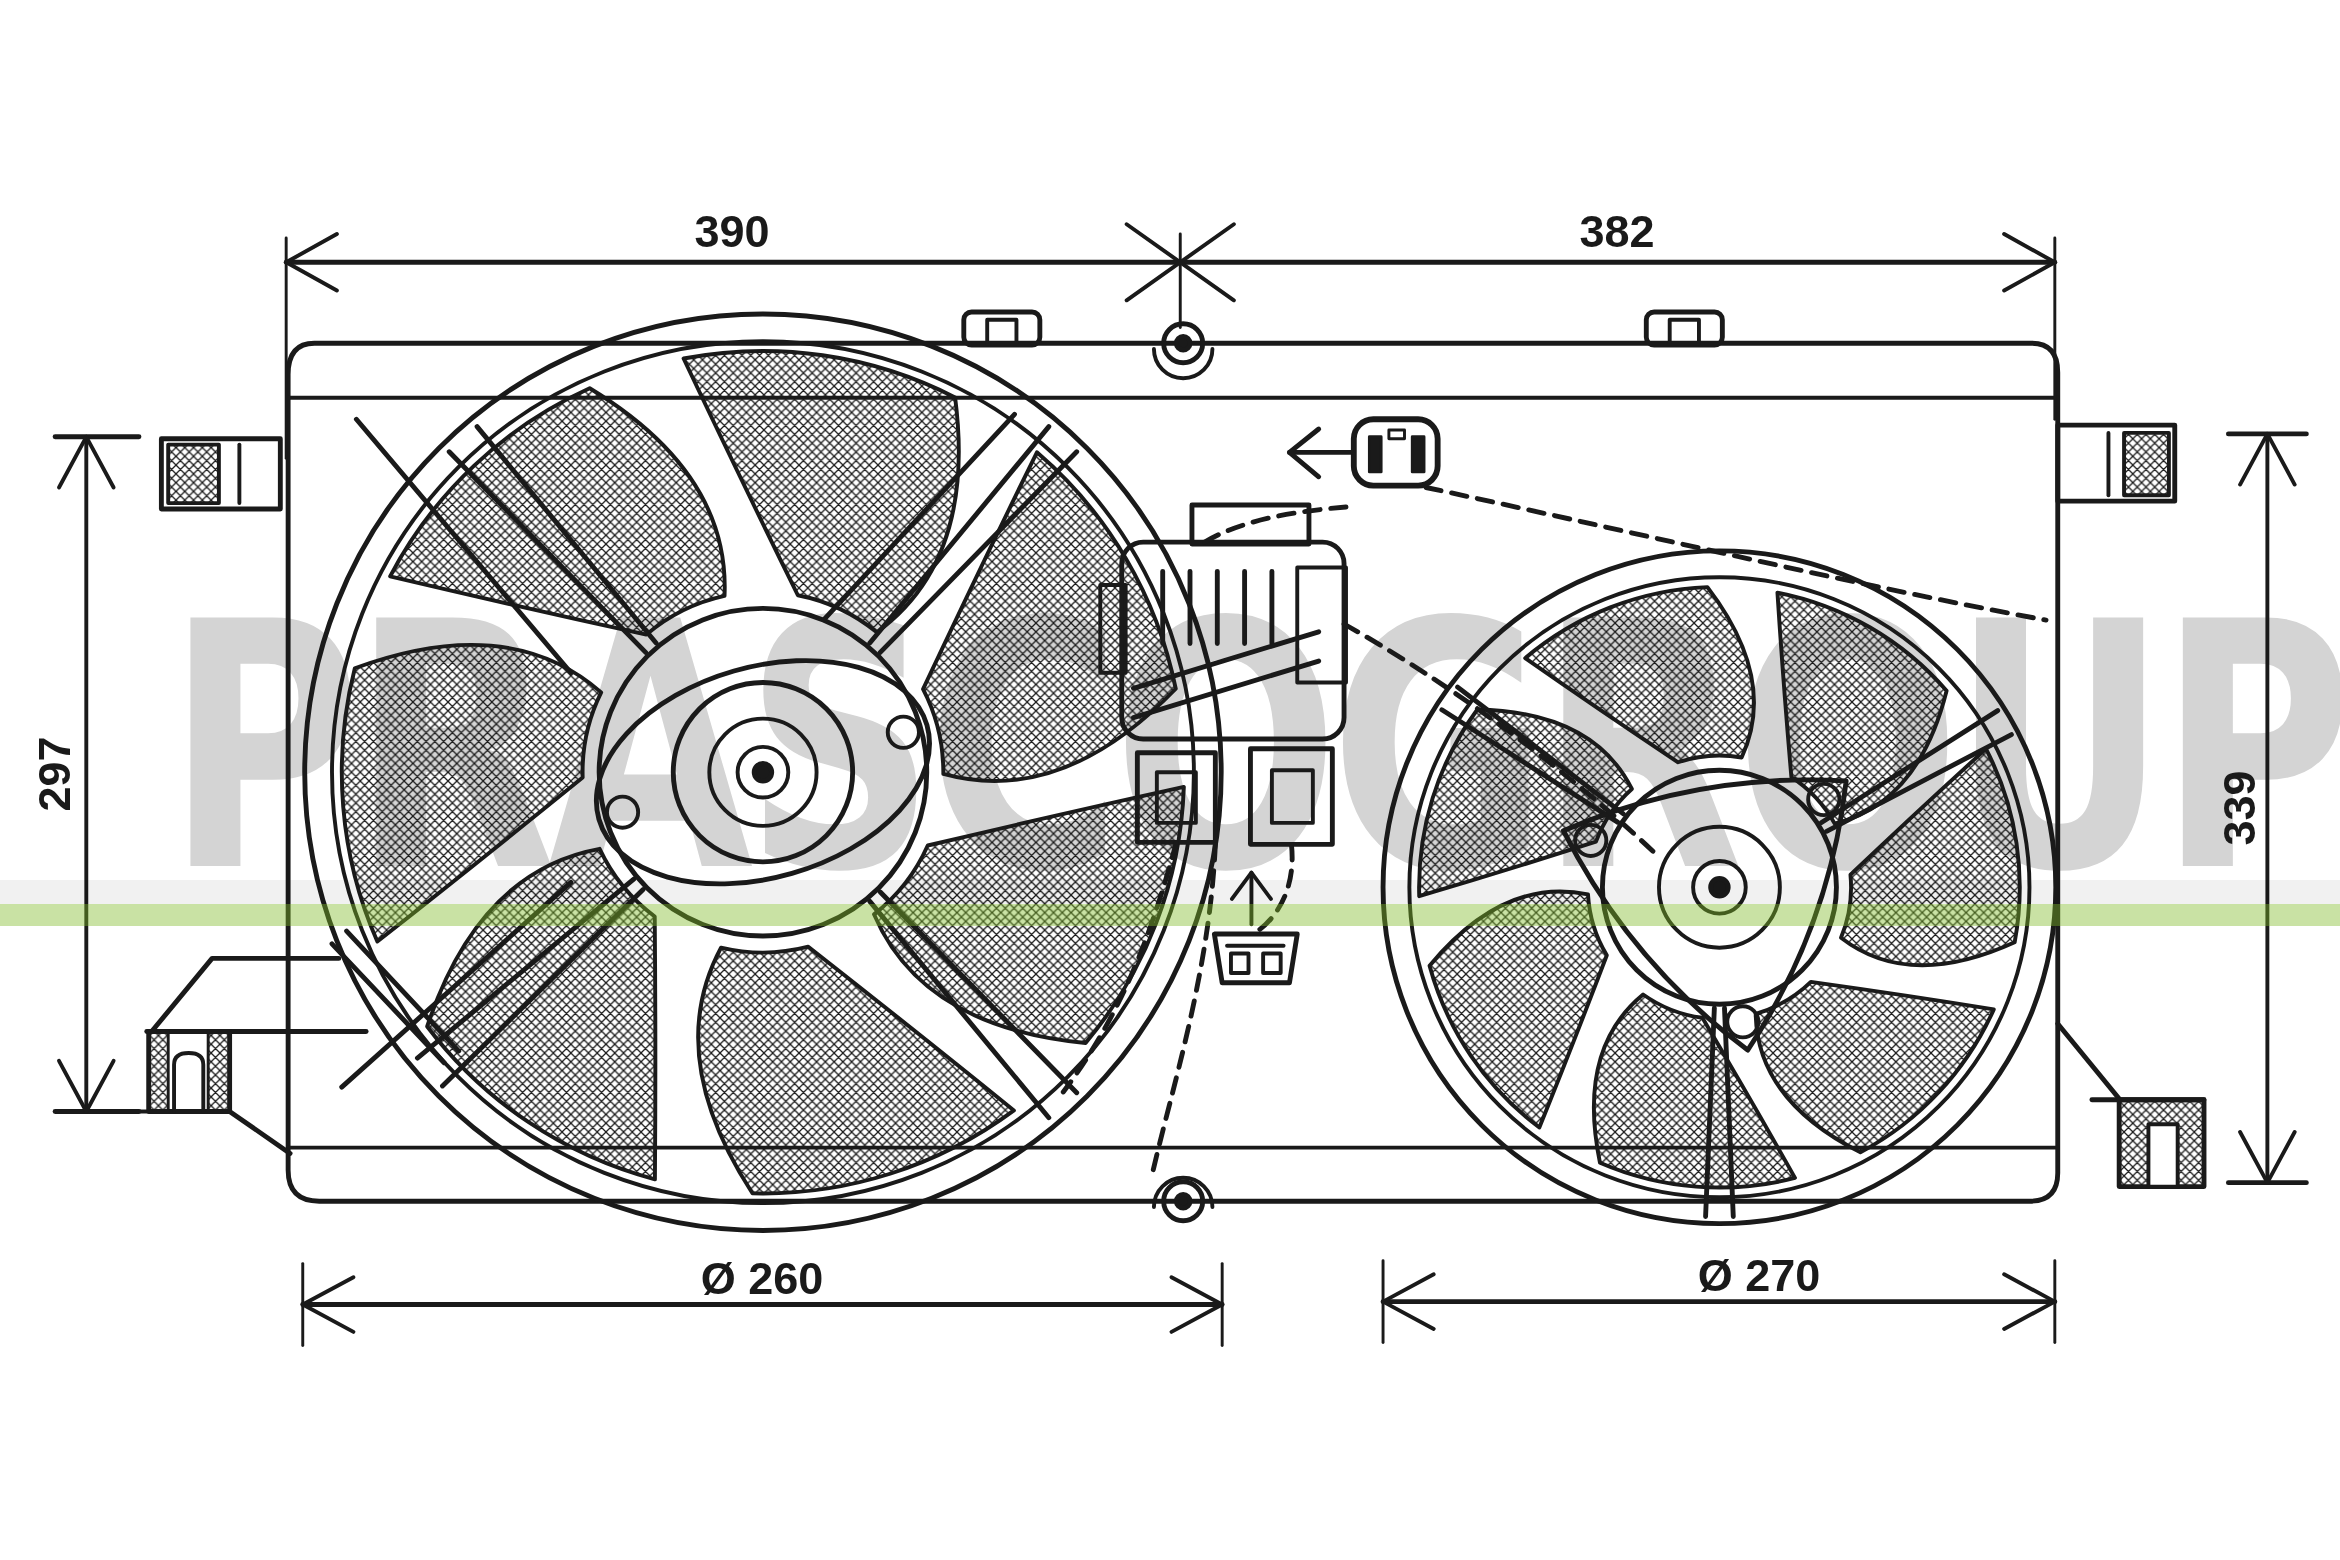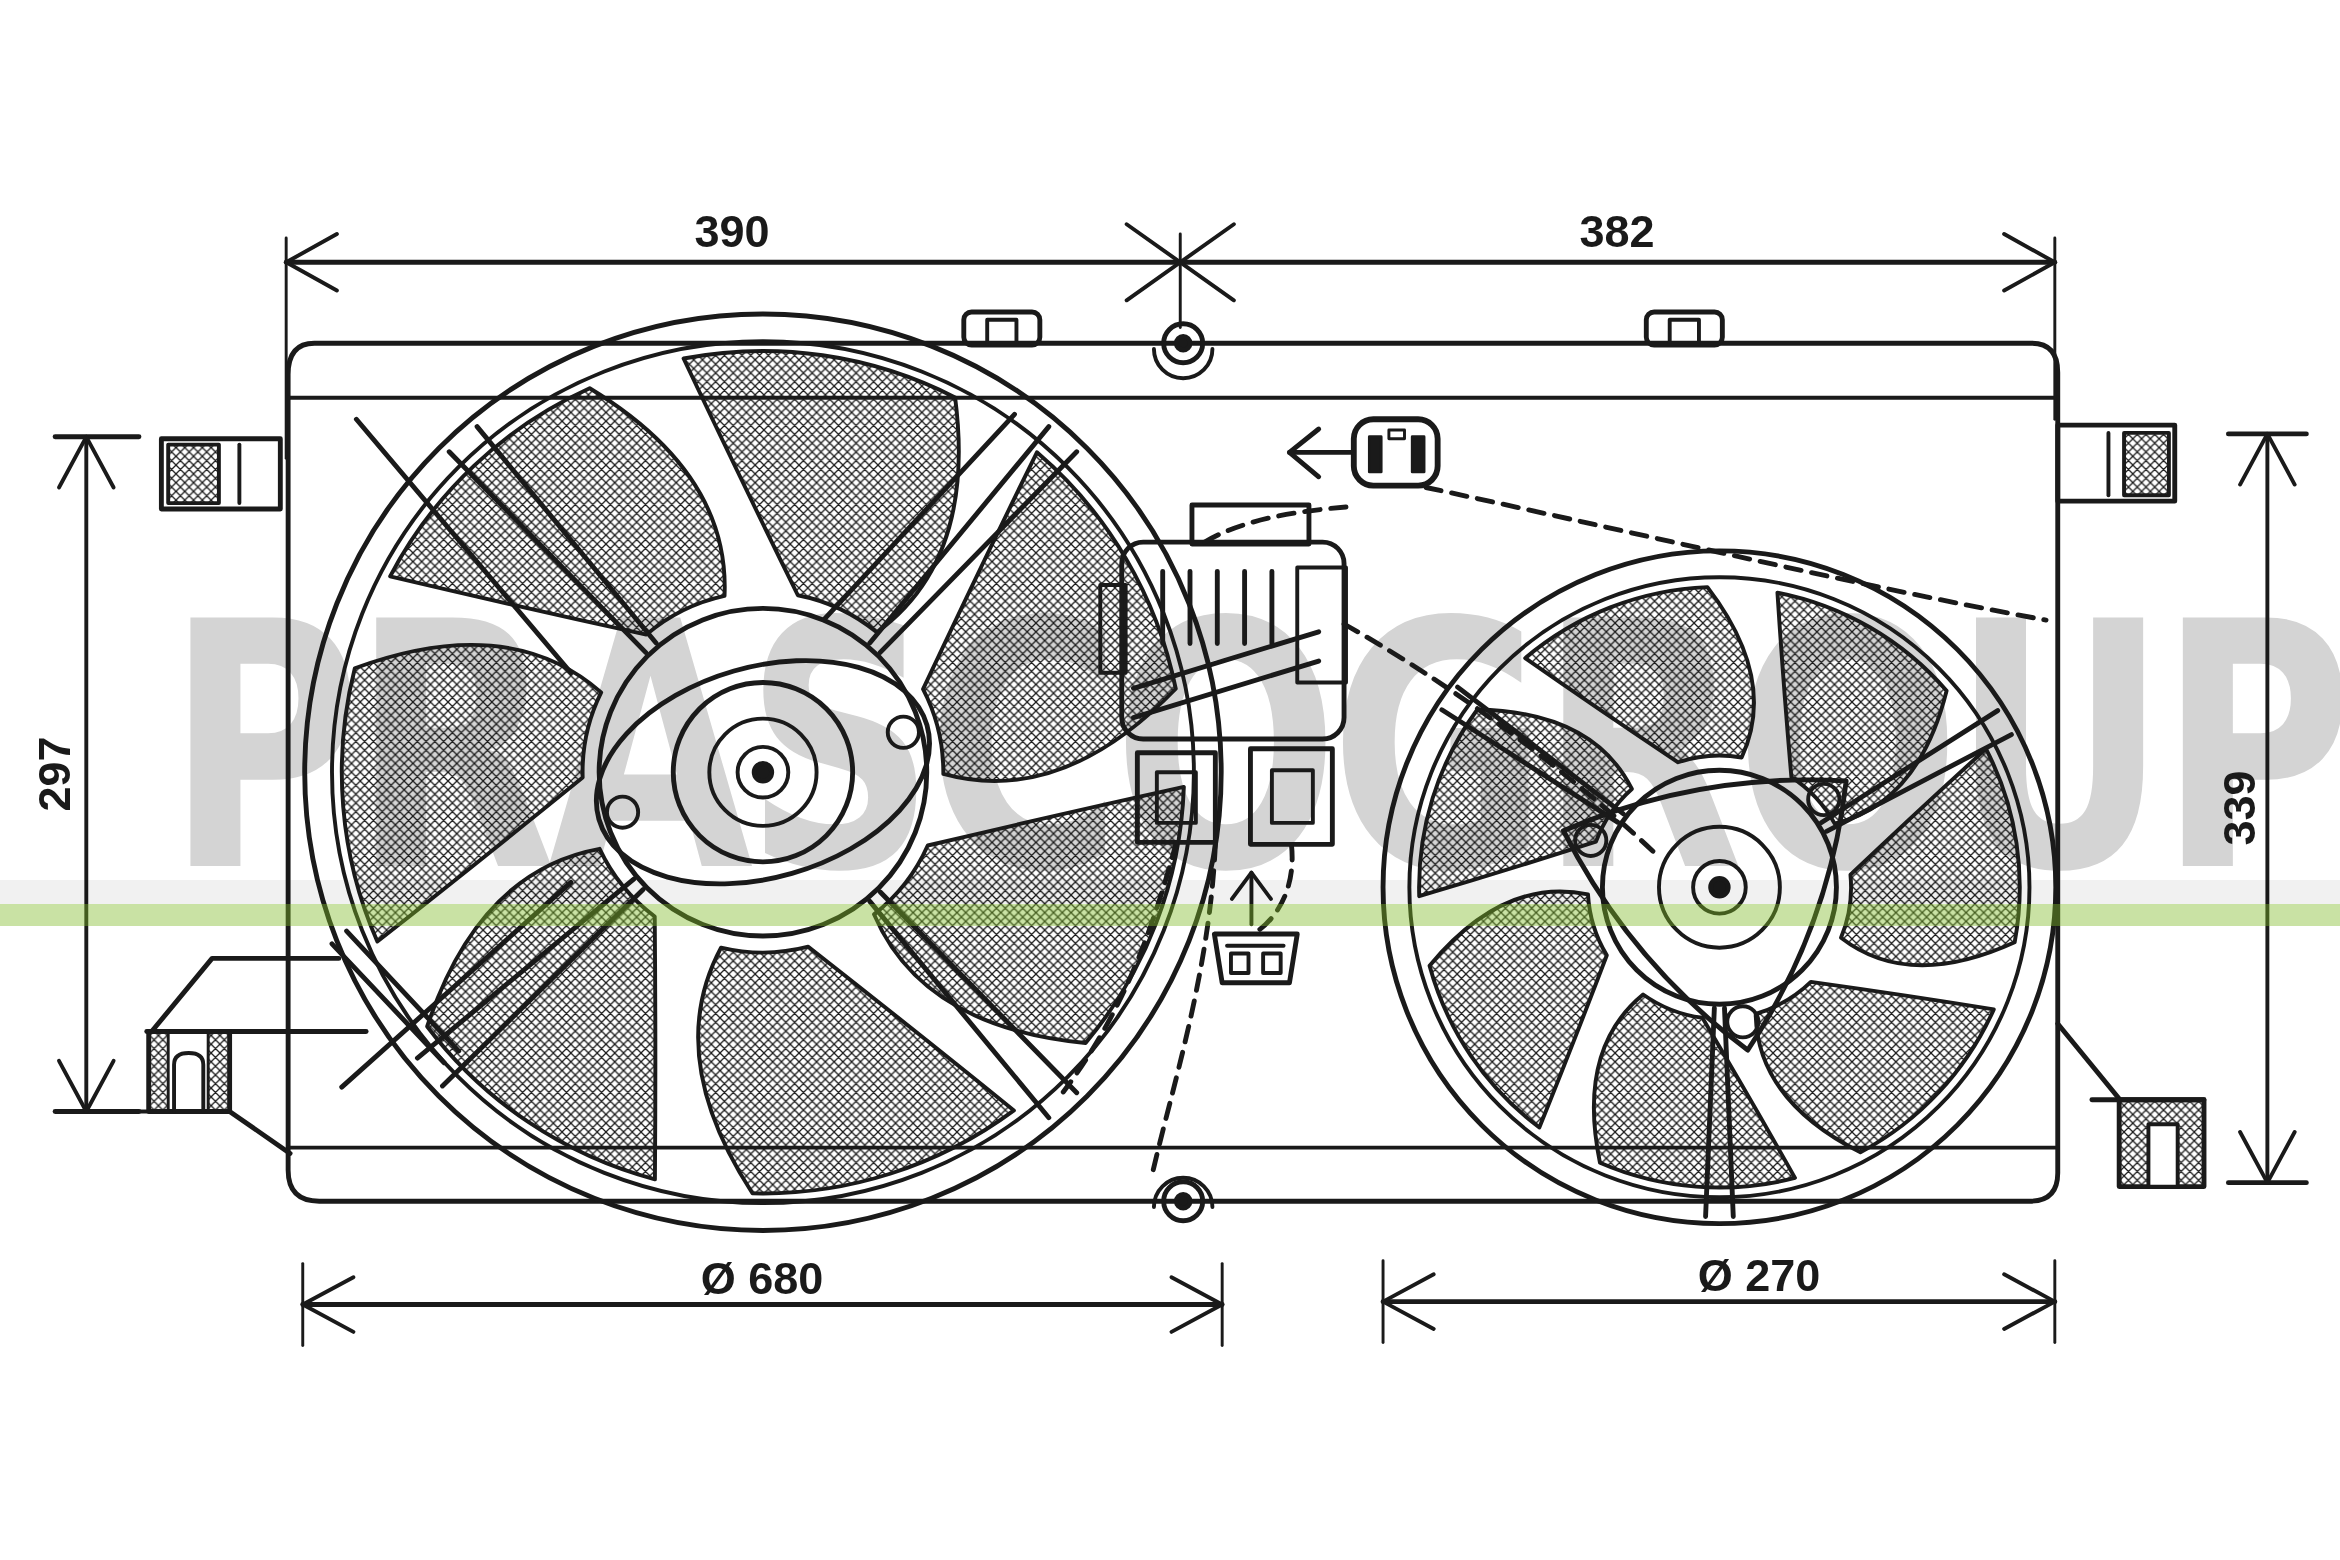--- a/index.html
+++ b/index.html
@@ -236,16 +236,16 @@
     </g>
   </svg>
 
   <div class="grayband"></div>
   <div class="greenband"></div>
 
   <div class="dim-label" style="left:732px;top:232px;">390</div>
   <div class="dim-label" style="left:1617px;top:232px;">382</div>
   <div class="dim-label vert" style="left:55px;top:774px;">297</div>
   <div class="dim-label vert" style="left:2240px;top:808px;">339</div>
-  <div class="dim-label" style="left:762px;top:1279px;">Ø 680</div>
+  <div class="dim-label" style="left:762px;top:1279px;">Ø 260</div>
   <div class="dim-label" style="left:1718px;top:1276px;margin-left:41px;">Ø 270</div>
 </div>
 
 
 </body></html>

